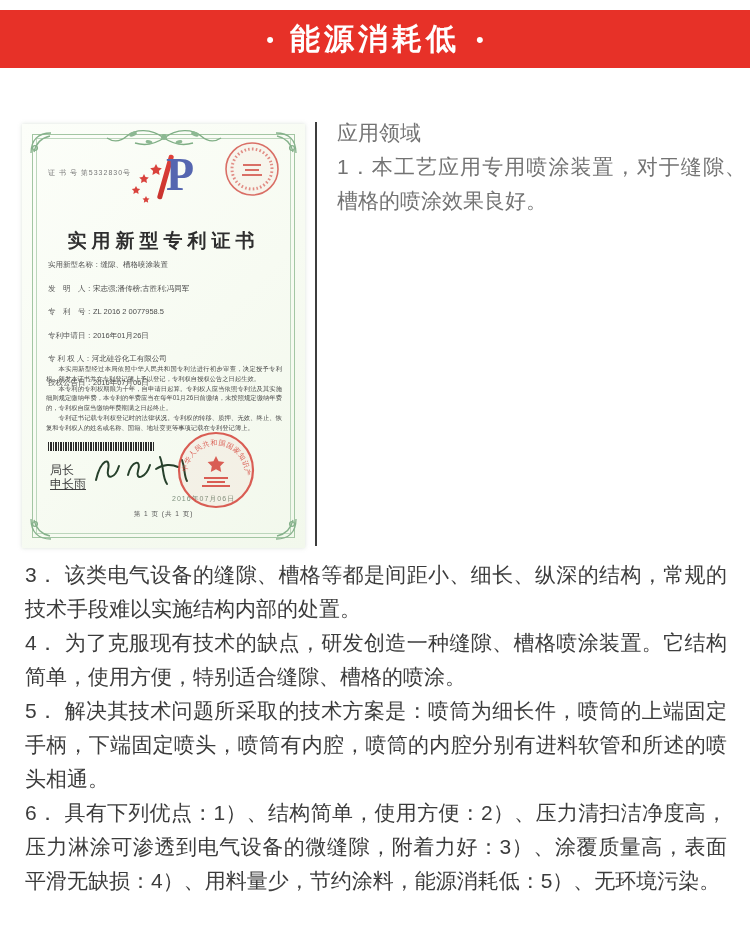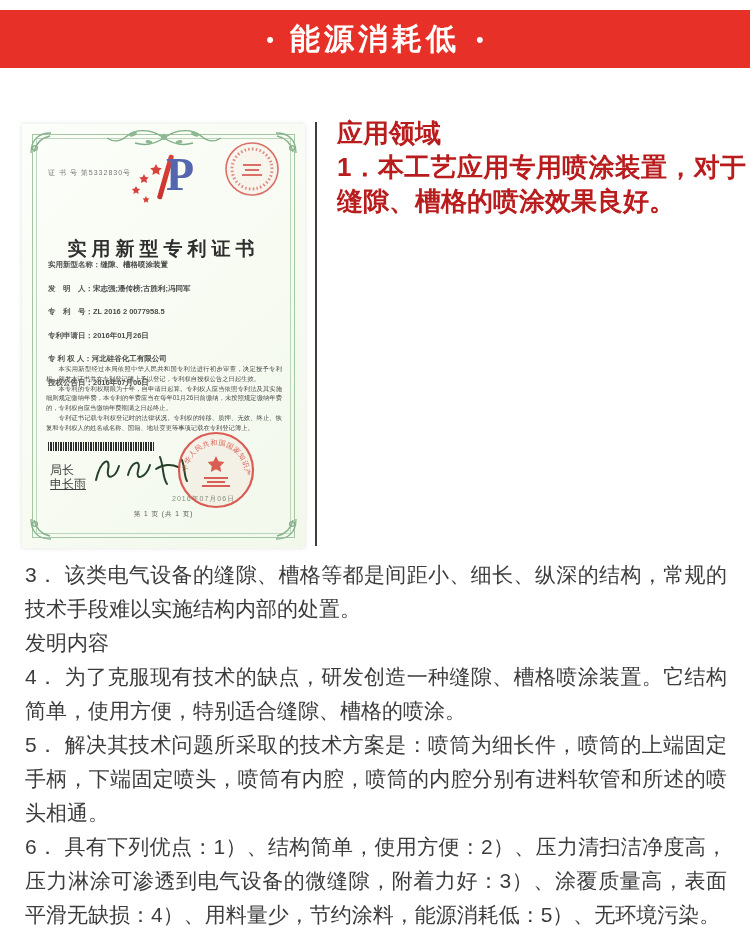--- a/index.html
+++ b/index.html
@@ -11,21 +11,21 @@
     background:#e73128; display:flex; align-items:center; justify-content:center; gap:16px; }
   .banner .dot { color:#fff; font-size:22px; line-height:1; transform:translateY(1px); }
   .banner .banner-title { color:#fff; font-size:30px; font-weight:bold; letter-spacing:4px; }
 
   
   .top { position:absolute; left:0; top:68px; width:750px; height:490px; }
 
   .divider { position:absolute; left:315px; top:54px; width:2px; height:424px; background:#3d3d3d; }
 
   .right-col { position:absolute; left:337px; top:48px; width:409px;
-    font-size:26px; line-height:34px; color:#b91c1c;font-weight:bold; }
+    font-size:21px; line-height:34px; color:#737373; }
   .right-col p { margin:0; text-align:justify; }
 
   
   .cert { position:absolute; left:22px; top:56px; width:283px; height:424px;
     background:linear-gradient(135deg,#fcfef9 0%,#f7fbf2 55%,#f2f8ec 100%);
     box-shadow:0 0 4px rgba(150,170,150,.35); }
   .cert-frame-outer { position:absolute; inset:10px; border:1px solid #a3c6a3; }
   .cert-frame-inner { position:absolute; inset:14px; border:1px solid #bcd6bc; }
   .garland { position:absolute; left:50%; top:2px; transform:translateX(-50%); }
   .corner { position:absolute; width:26px; height:26px; }
@@ -37,25 +37,25 @@
   .cert-no { position:absolute; left:26px; top:44px; font-size:7px; letter-spacing:1px; color:#777; }
 
   .cert-logo { position:absolute; left:104px; top:26px; width:76px; height:62px; }
   .logo-p { position:absolute; right:8px; top:2px; font-family:"Liberation Serif","DejaVu Serif",serif;
     font-size:46px; font-weight:bold; color:#5566b0; line-height:1; }
   .logo-slash { position:absolute; right:34px; top:4px; width:5px; height:46px;
     background:linear-gradient(180deg,#e0403a,#c8332e); transform:rotate(16deg); border-radius:2px; }
 
   .stamp-small { position:absolute; right:24px; top:16px; opacity:.85; }
 
-  .cert-title { position:absolute; left:0; top:112px; width:100%; text-align:center;
+  .cert-title { position:absolute; left:0; top:104px; width:100%; text-align:center;
     font-family:"Liberation Serif","DejaVu Serif",serif; font-size:19px; font-weight:bold;
     letter-spacing:5px; color:#2e2e2e; }
 
-  .cert-fields { position:absolute; left:26px; top:136px; width:232px;font-weight:bold; }
+  .cert-fields { position:absolute; left:26px; top:136px; width:232px; }
   .cert-field { font-size:7.5px; color:#4c4c4c; margin-bottom:13.5px; white-space:nowrap; }
   .cert-field .lbl { color:#555; }
 
   .cert-body { position:absolute; left:24px; top:240px; width:236px; }
   .cert-body p { font-size:6.3px; line-height:9.8px; color:#4a4a4a; text-align:justify; text-indent:2em; }
 
   .barcode { position:absolute; left:26px; top:318px; width:106px; height:9px;
     background:repeating-linear-gradient(90deg,#2b2b2b 0 1px,transparent 1px 2px,#2b2b2b 2px 4px,transparent 4px 5px); }
 
   .sign-label { position:absolute; left:28px; font-size:12px; color:#3e3e3e; }
@@ -217,19 +217,18 @@
     <div class="divider"></div>
 
     <div class="right-col">
       <p>应用领域</p>
       <p>1．本工艺应用专用喷涂装置，对于缝隙、槽格的喷涂效果良好。</p>
     </div>
   </div>
 
   <div class="bottom">
     <p>3． 该类电气设备的缝隙、槽格等都是间距小、细长、纵深的结构，常规的技术手段难以实施结构内部的处置。</p>
-    <p>发明内容</p>
     <p>4． 为了克服现有技术的缺点，研发创造一种缝隙、槽格喷涂装置。它结构简单，使用方便，特别适合缝隙、槽格的喷涂。</p>
     <p>5． 解决其技术问题所采取的技术方案是：喷筒为细长件，喷筒的上端固定手柄，下端固定喷头，喷筒有内腔，喷筒的内腔分别有进料软管和所述的喷头相通。</p>
     <p>6． 具有下列优点：1）、结构简单，使用方便：2）、压力清扫洁净度高，压力淋涂可渗透到电气设备的微缝隙，附着力好：3）、涂覆质量高，表面平滑无缺损：4）、用料量少，节约涂料，能源消耗低：5）、无环境污染。</p>
   </div>
 
 </div>
 
 </body></html>

